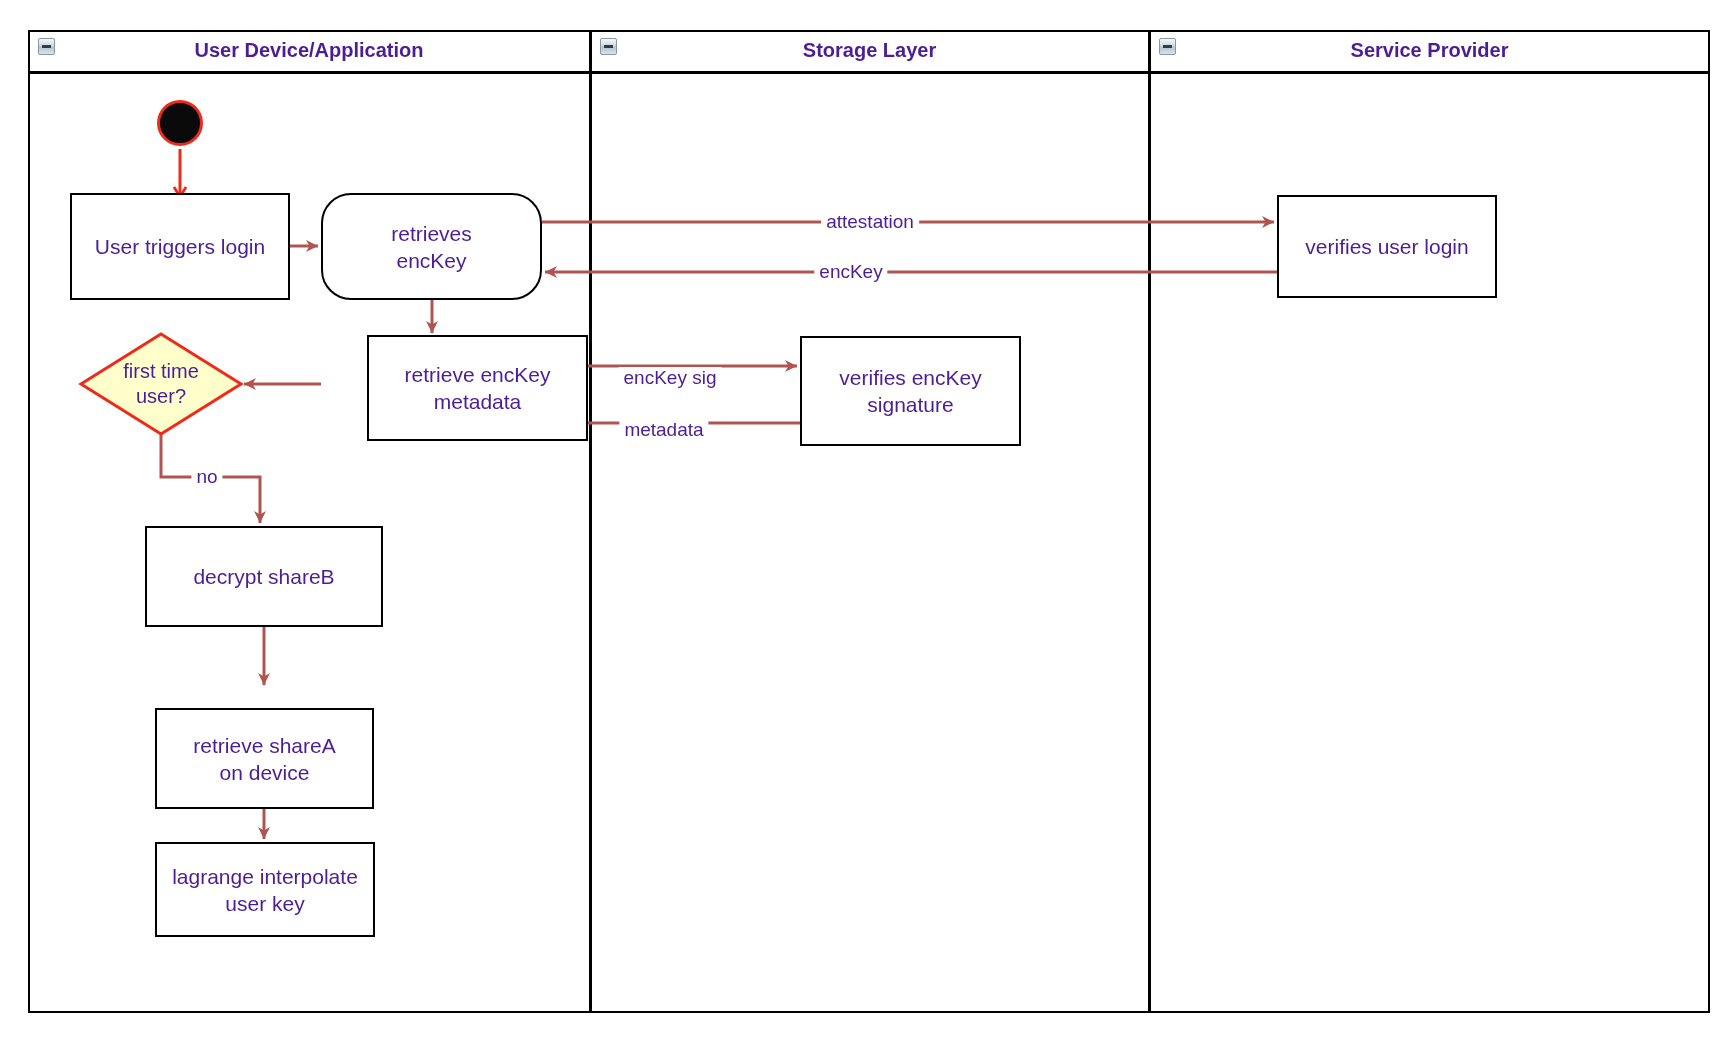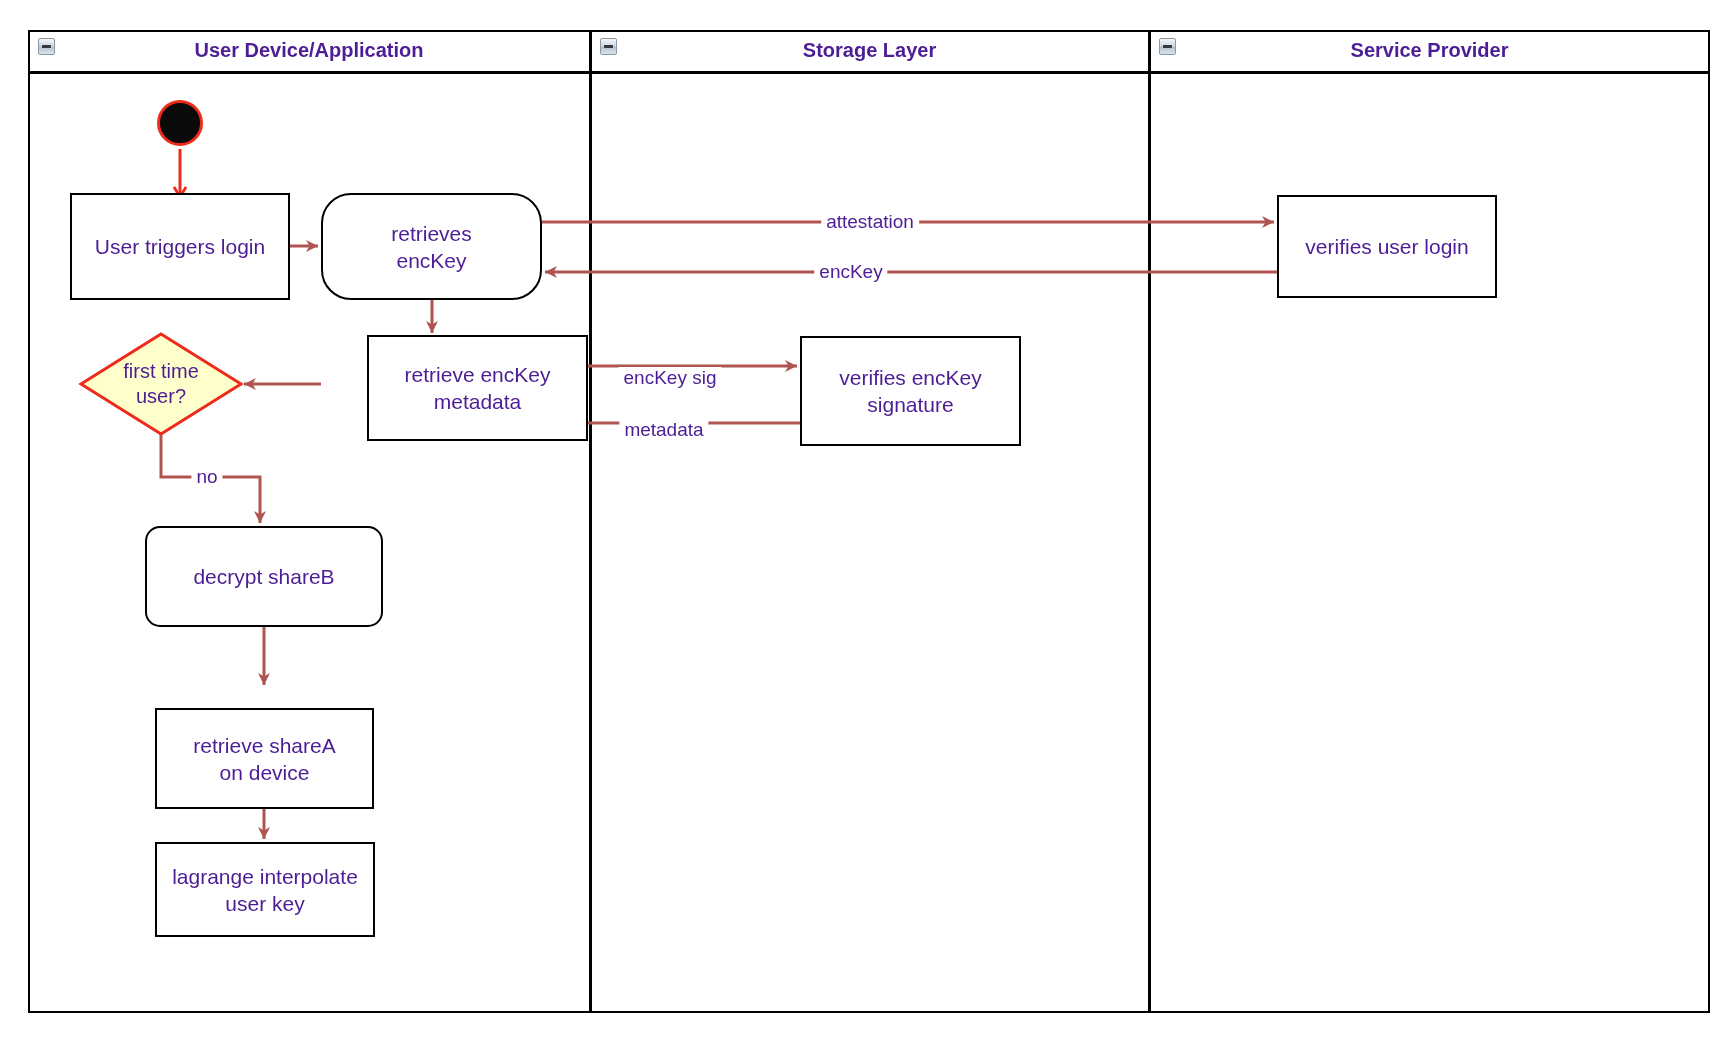--- a/index.html
+++ b/index.html
@@ -107,21 +107,21 @@
     <span class="pre">User triggers login</span>
   </div>
   <div class="node" style="left:321px;top:193px;width:221px;height:107px;border-radius:30px;">
     <span class="pre">retrieves
 encKey</span>
   </div>
   <div class="node" style="left:321px;top:335px;width:221px;height:106px;margin-left:46px;">
     <span class="pre">retrieve encKey
 metadata</span>
   </div>
-  <div class="node" style="left:145px;top:526px;width:238px;height:101px;border-radius:15px;">
+  <div class="node" style="left:145px;top:526px;width:238px;height:101px;">
     <span class="pre">decrypt shareB</span>
   </div>
   <div class="node" style="left:155px;top:688px;width:219px;height:101px;margin-top:20px;">
     <span class="pre">retrieve shareA
 on device</span>
   </div>
   <div class="node" style="left:155px;top:842px;width:220px;height:95px;">
     <span class="pre">lagrange interpolate
 user key</span>
   </div>

